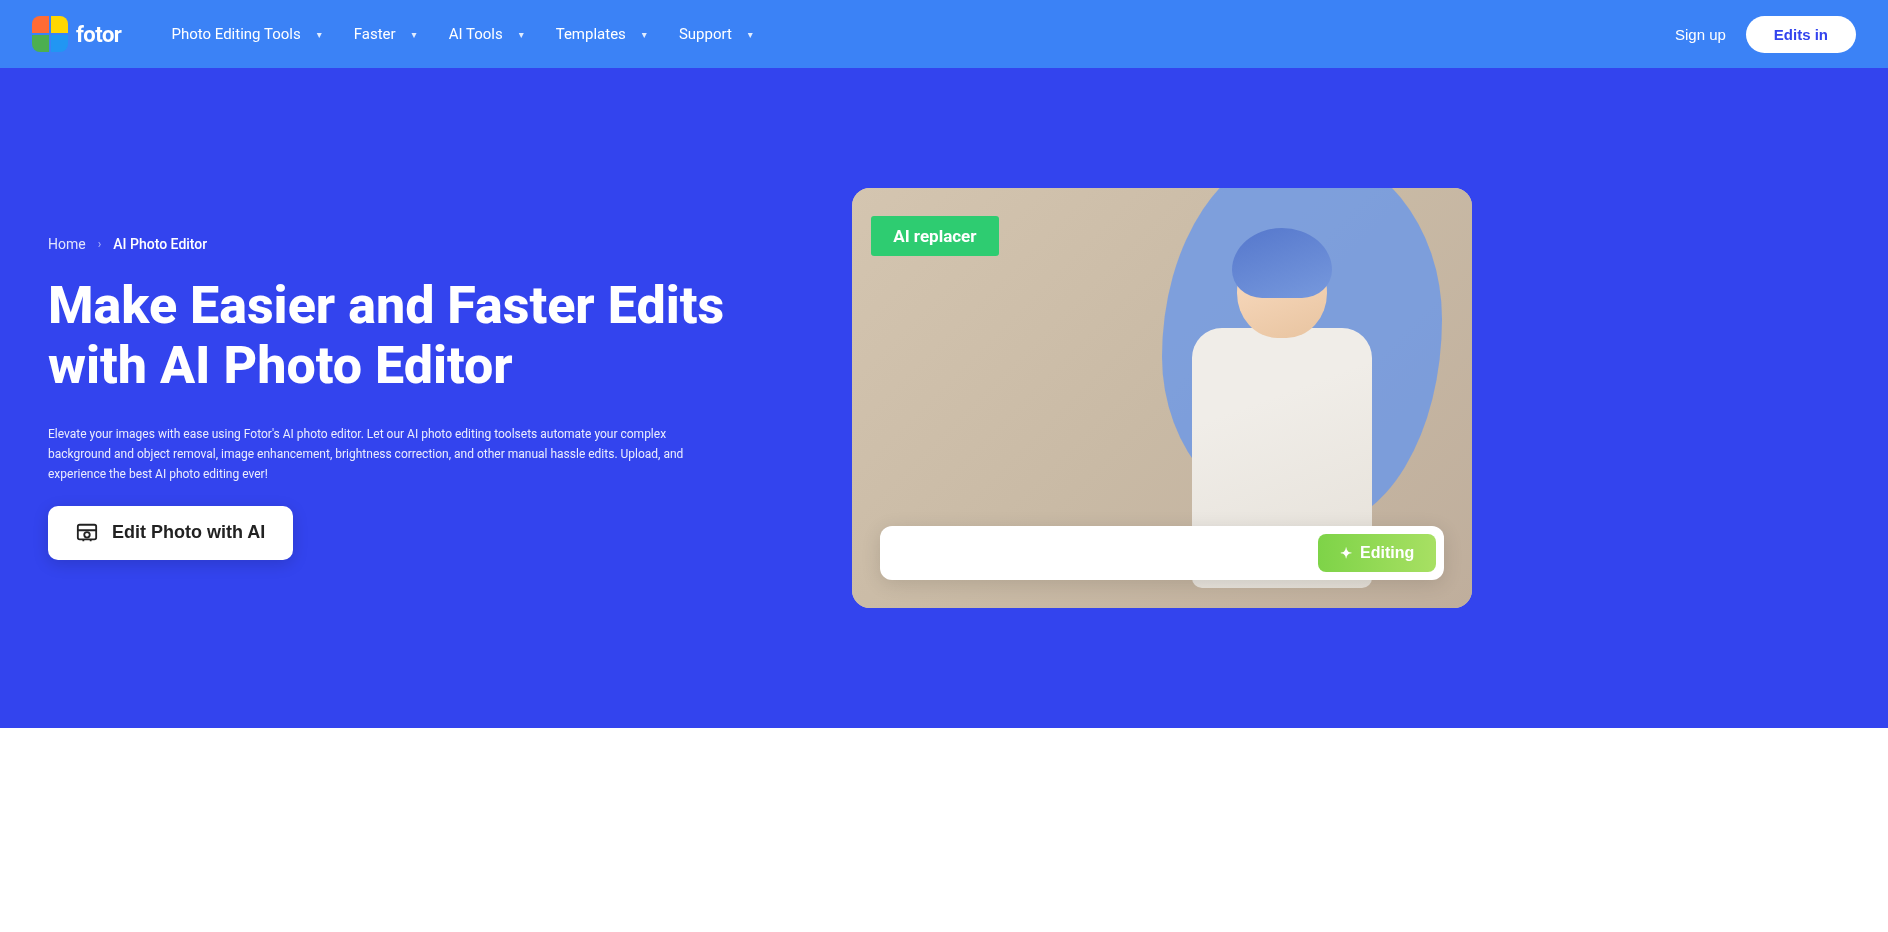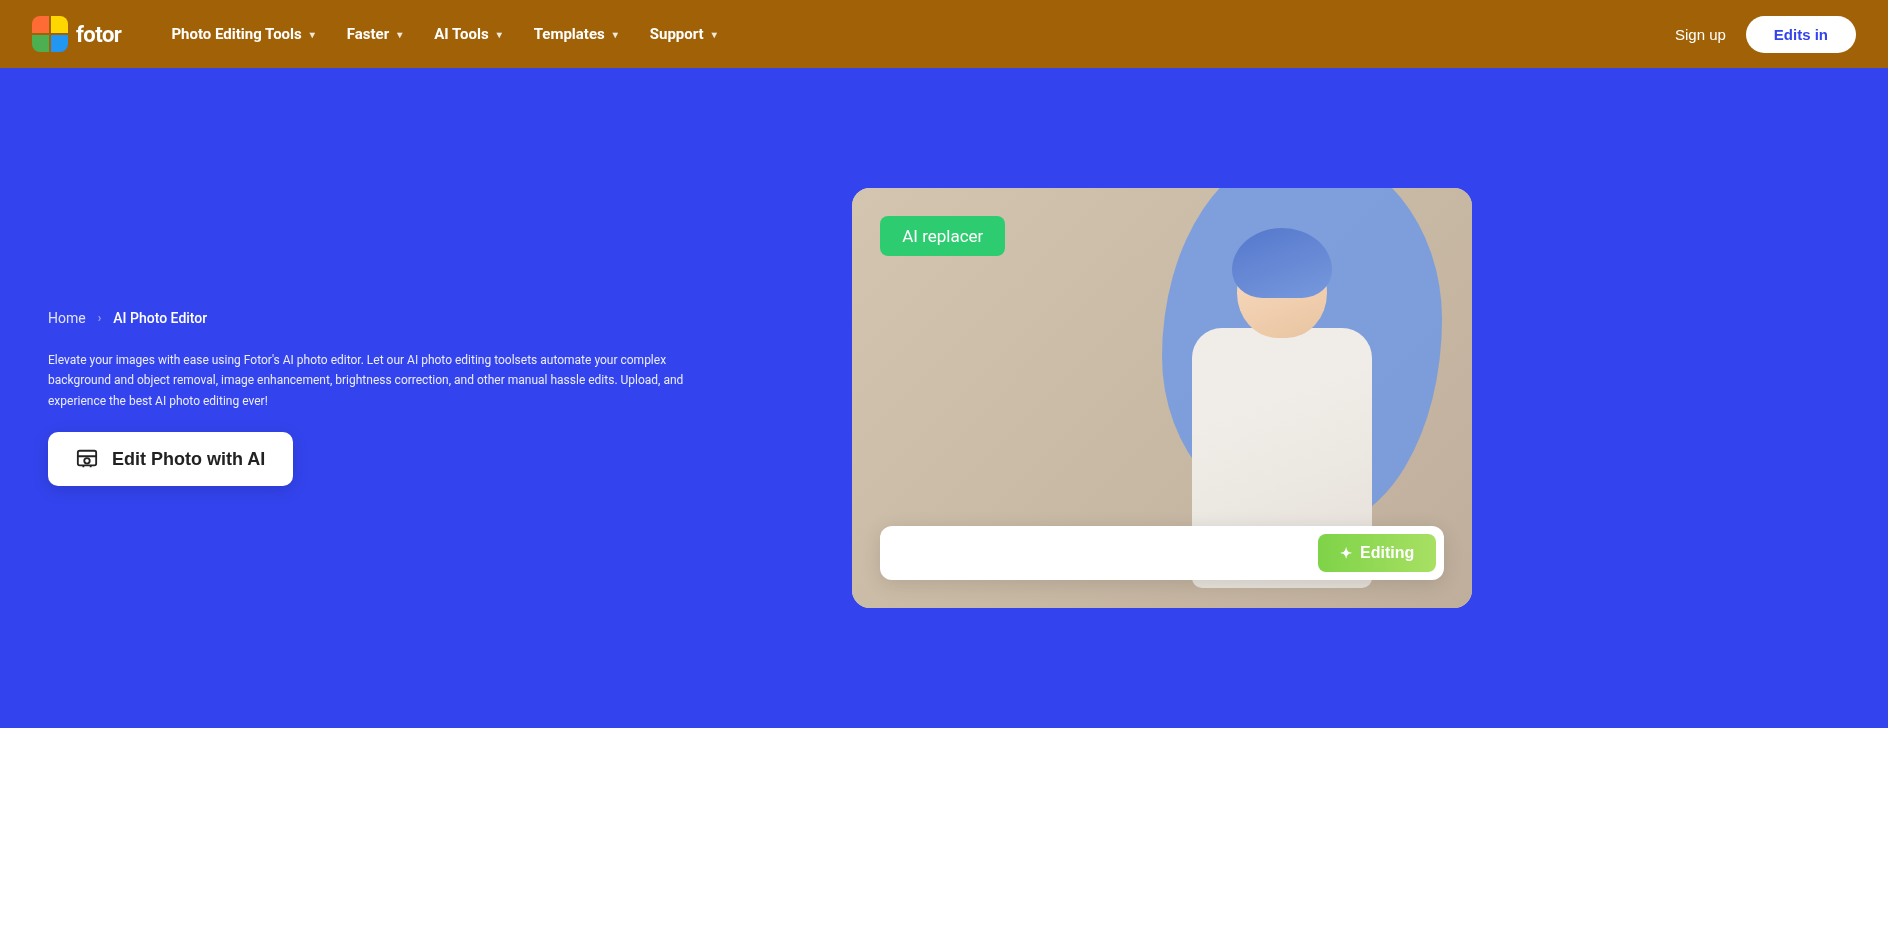--- a/index.html
+++ b/index.html
@@ -1,20 +1,20 @@
 <!DOCTYPE html>
 <html><head>
   <meta charset="utf-8">
   <style>
     * { margin: 0; padding: 0; box-sizing: border-box; }
     body { font-family: -apple-system, BlinkMacSystemFont, 'Segoe UI', Roboto, sans-serif; background: #fff; }
 
     
     .navbar {
-      background: #a16207;
+      background: #3b82f6;
       display: flex;
       align-items: center;
       padding: 0 32px;
       height: 68px;
       position: relative;
       z-index: 10;
     }
     .logo {
       display: flex;
       align-items: center;
@@ -30,24 +30,24 @@
     }
     .nav-links {
       display: flex;
       align-items: center;
       gap: 4px;
       flex: 1;
     }
     .nav-item {
       display: flex;
       align-items: center;
-      gap: 8px;
+      gap: 16px;
       color: #fff;
       font-size: 15px;
-      font-weight: 700;
+      font-weight: 400;
       padding: 8px 14px;
       border-radius: 6px;
       cursor: pointer;
       white-space: nowrap;
     }
     .nav-chevron {
       font-size: 10px;
       opacity: 0.85;
     }
     .nav-auth {
@@ -205,27 +205,27 @@
       height: 260px;
       background: linear-gradient(160deg, #f0ede8 30%, #e5e0d8 100%);
       border-radius: 30px 30px 10px 10px;
       position: relative;
       z-index: 2;
     }
     
     .ai-replacer-badge {
       position: absolute;
       top: 28px;
-      left: 28px;
+      left: 19px;
       background: #2ecc71;
       color: #fff;
       font-size: 17px;
-      font-weight: 400;
+      font-weight: 700;
       padding: 10px 22px;
-      border-radius: 8px;
+      border-radius: 3px;
       z-index: 10;
     }
     
     .generate-bar {
       position: absolute;
       bottom: 28px;
       left: 28px;
       right: 28px;
       background: #fff;
       border-radius: 12px;
@@ -322,20 +322,21 @@
 <section class="hero">
   <div class="hero-content">
     
     <div class="breadcrumb">
       <span class="breadcrumb-home">Home</span>
       <span class="breadcrumb-sep">›</span>
       <span class="breadcrumb-current">AI Photo Editor</span>
     </div>
 
     
+    <h1 class="hero-title">Make Easier and Faster Edits with AI Photo Editor</h1>
 
     
     <p class="hero-desc">Elevate your images with ease using Fotor's AI photo editor. Let our AI photo editing toolsets automate your complex background and object removal, image enhancement, brightness correction, and other manual hassle edits. Upload, and experience the best AI photo editing ever!</p>
 
     
     <button class="btn-edit">
       <svg class="edit-icon" viewBox="0 0 24 24" fill="none" stroke="#222" stroke-width="2">
         <rect x="2" y="3" width="20" height="16" rx="2"></rect>
         <path d="M8 19v2M16 19v2M2 9h20"></path>
         <circle cx="12" cy="14" r="3"></circle>

